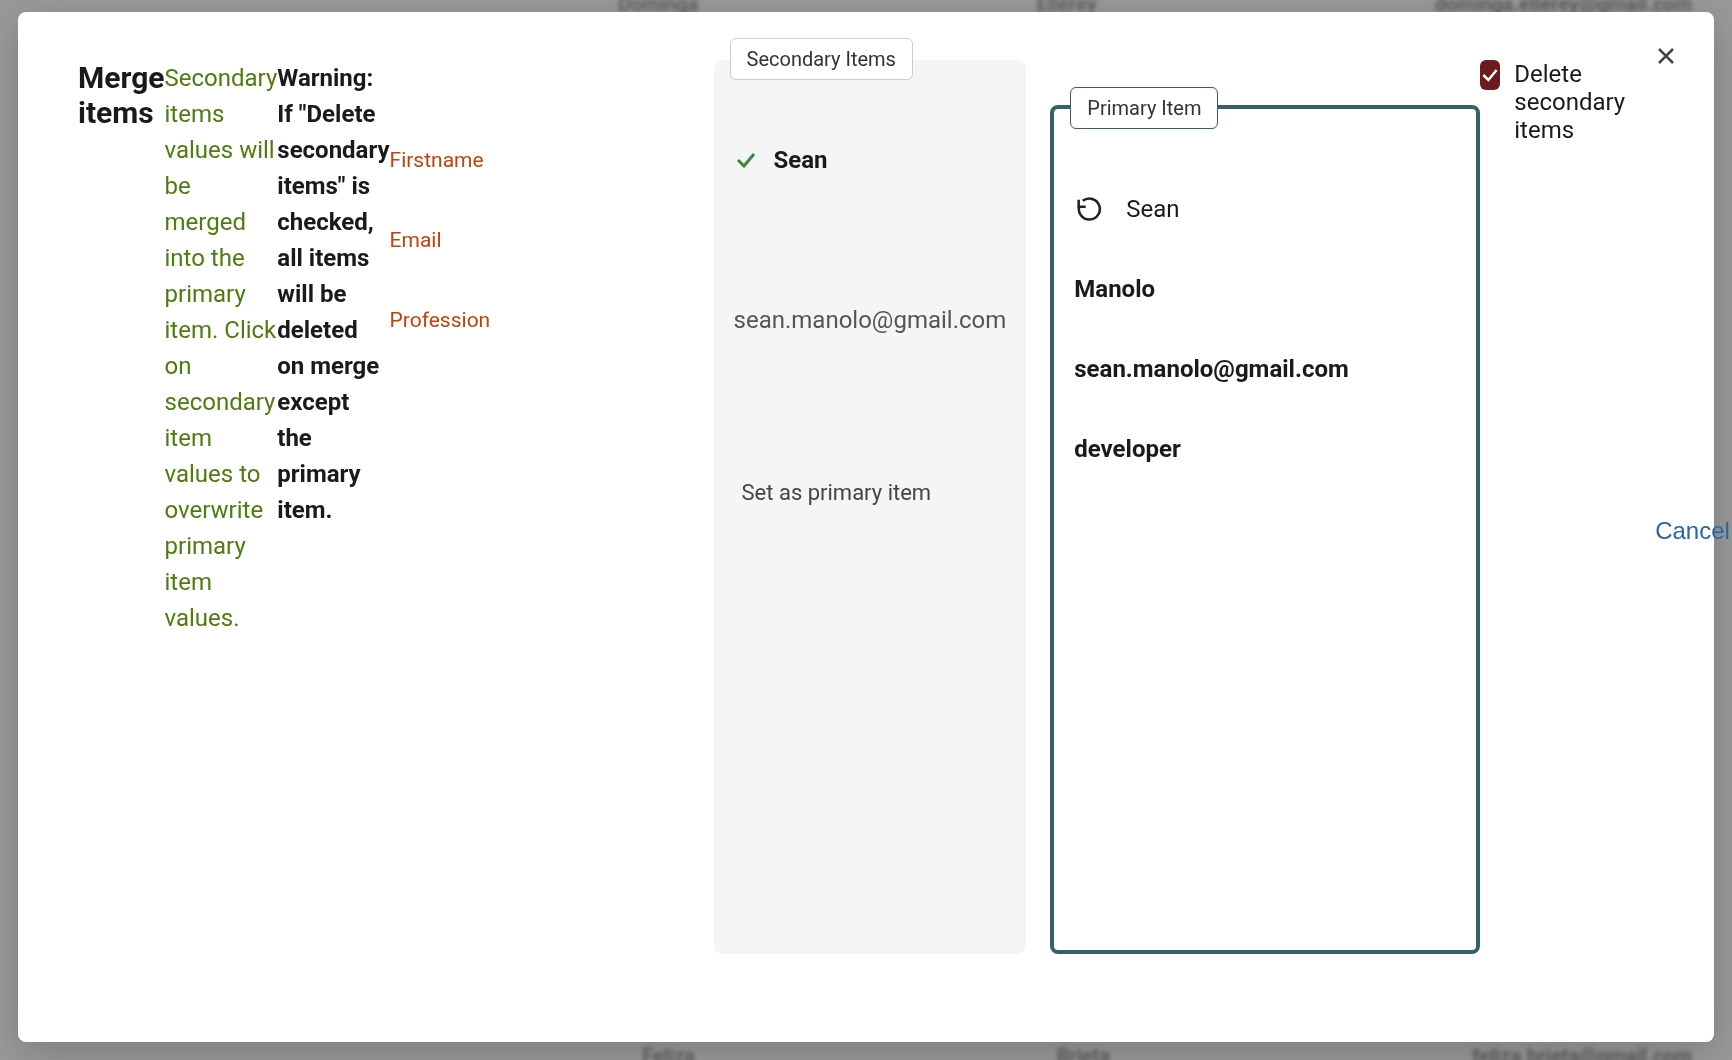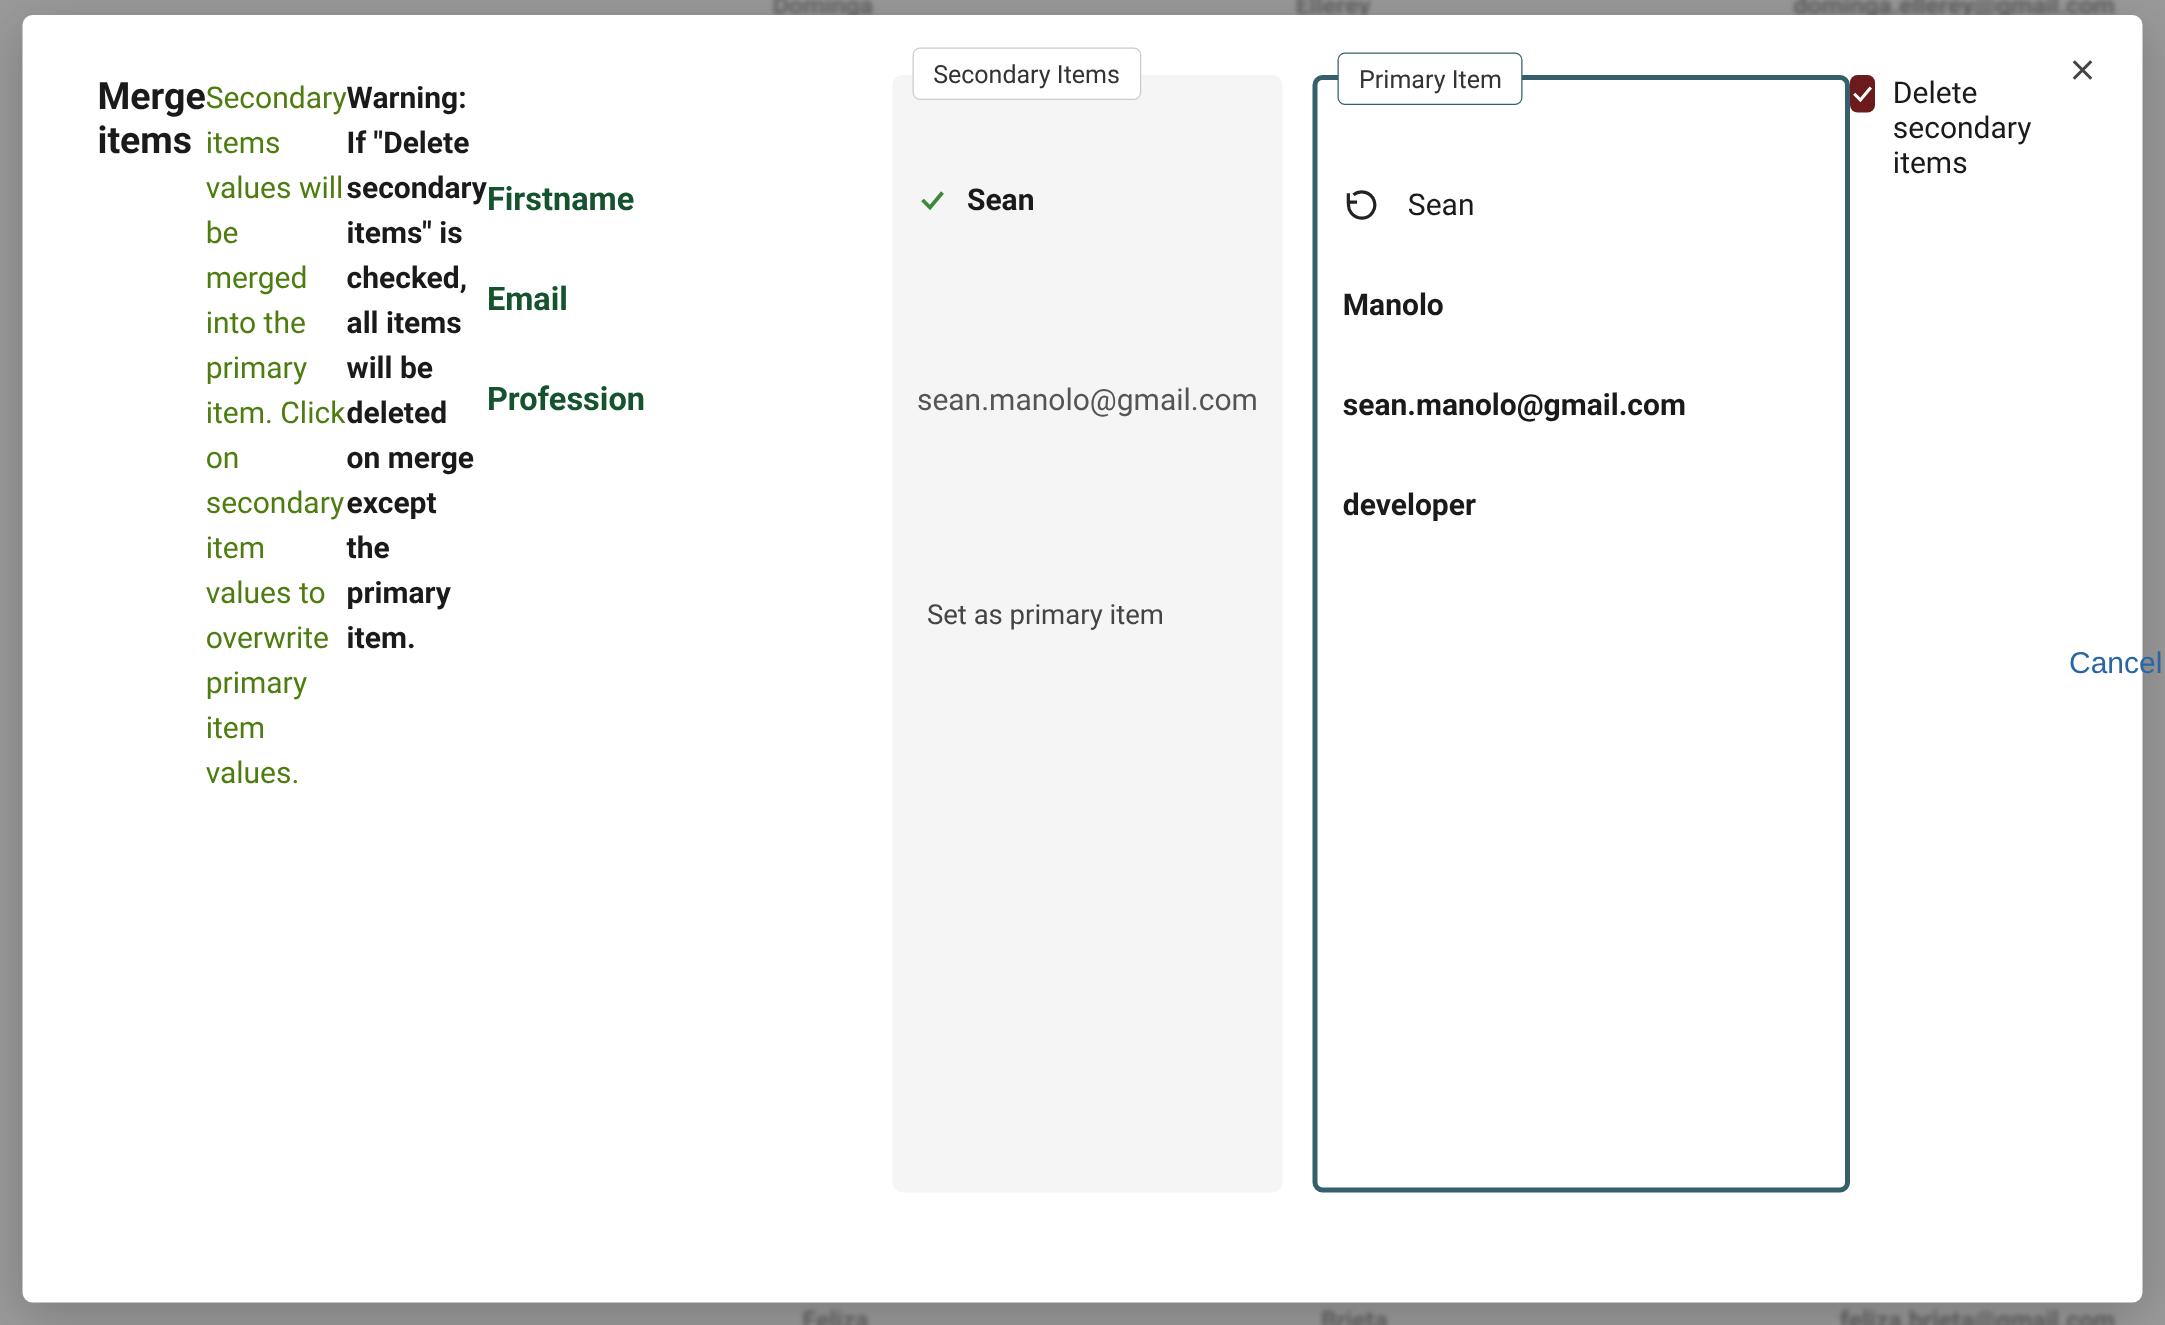--- a/index.html
+++ b/index.html
@@ -104,43 +104,44 @@
       margin-bottom: 48px;
     }
 
     .field-labels {
       display: flex;
       flex-direction: column;
       padding-top: 60px;
     }
 
     .field-label {
-      font-size: 26px;
-      font-weight: 700;
-      color: #14532d;
+      font-size: 21px;
+      font-weight: 400;
+      color: #c2410c;
       height: 80px;
       display: flex;
       align-items: center;
     }
 
     .panel {
       position: relative;
       border-radius: 8px;
       padding-top: 60px;
       padding-bottom: 40px;
     }
 
     .secondary-panel {
       background: #f5f5f5;
     }
 
     .primary-panel {
       background: white;
       border: 4px solid #35606b;
       border-radius: 8px;
+      margin-top: 45px;
     }
 
     .panel-tag {
       position: absolute;
       top: -22px;
       left: 16px;
       background: white;
       border: 1px solid #ccc;
       border-radius: 6px;
       padding: 8px 16px;

